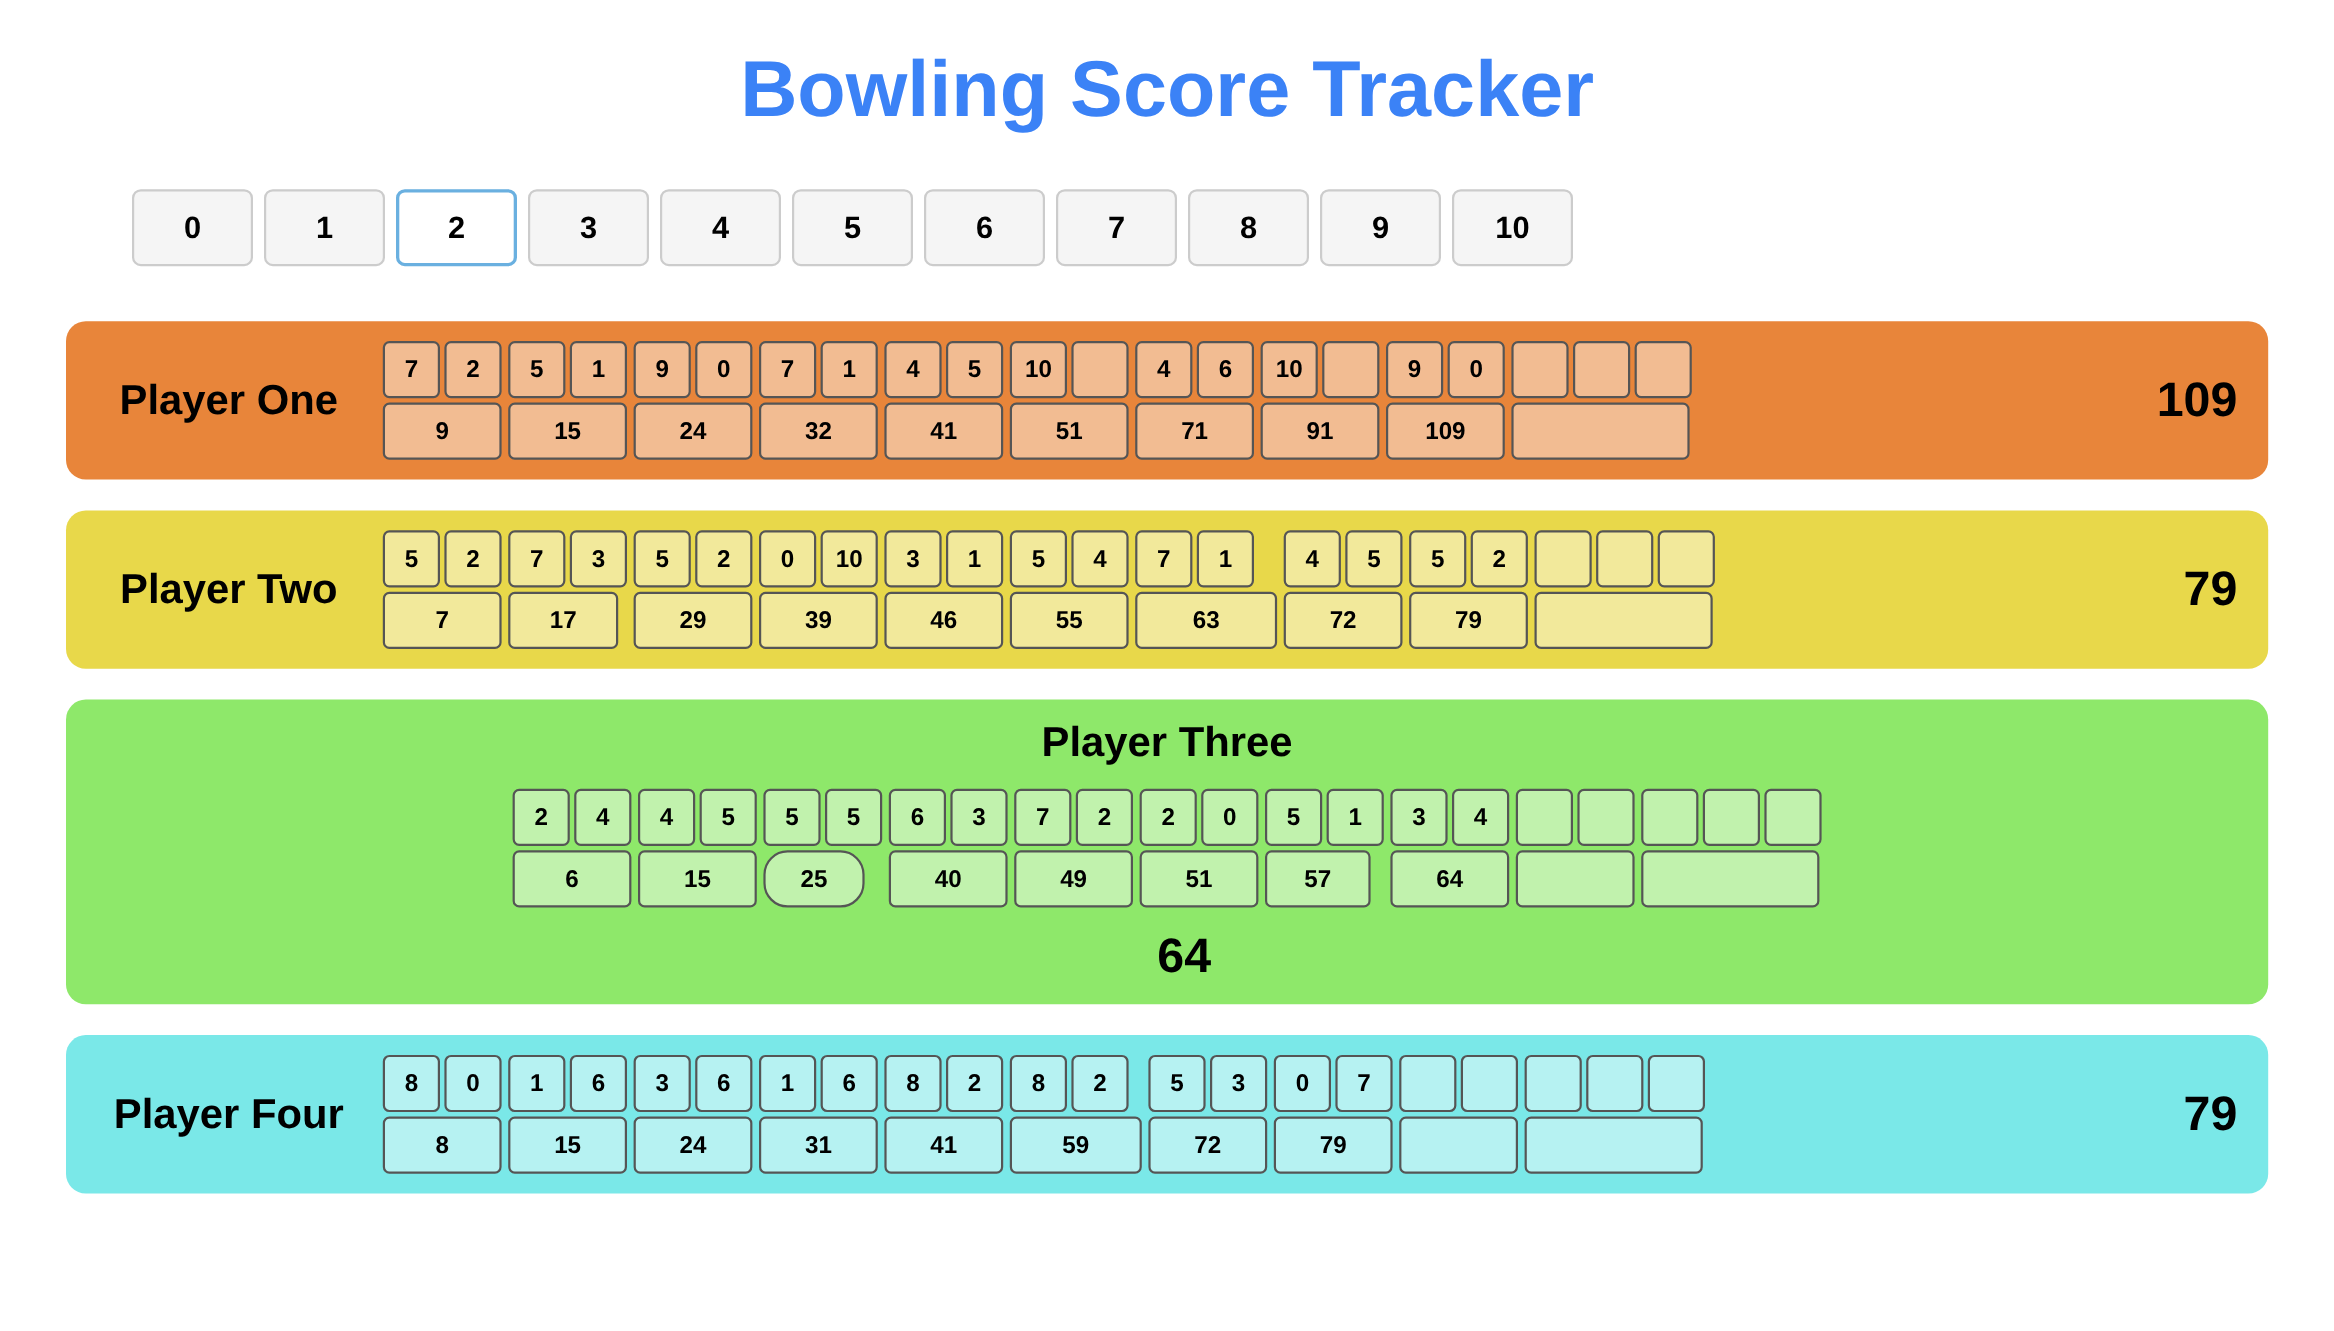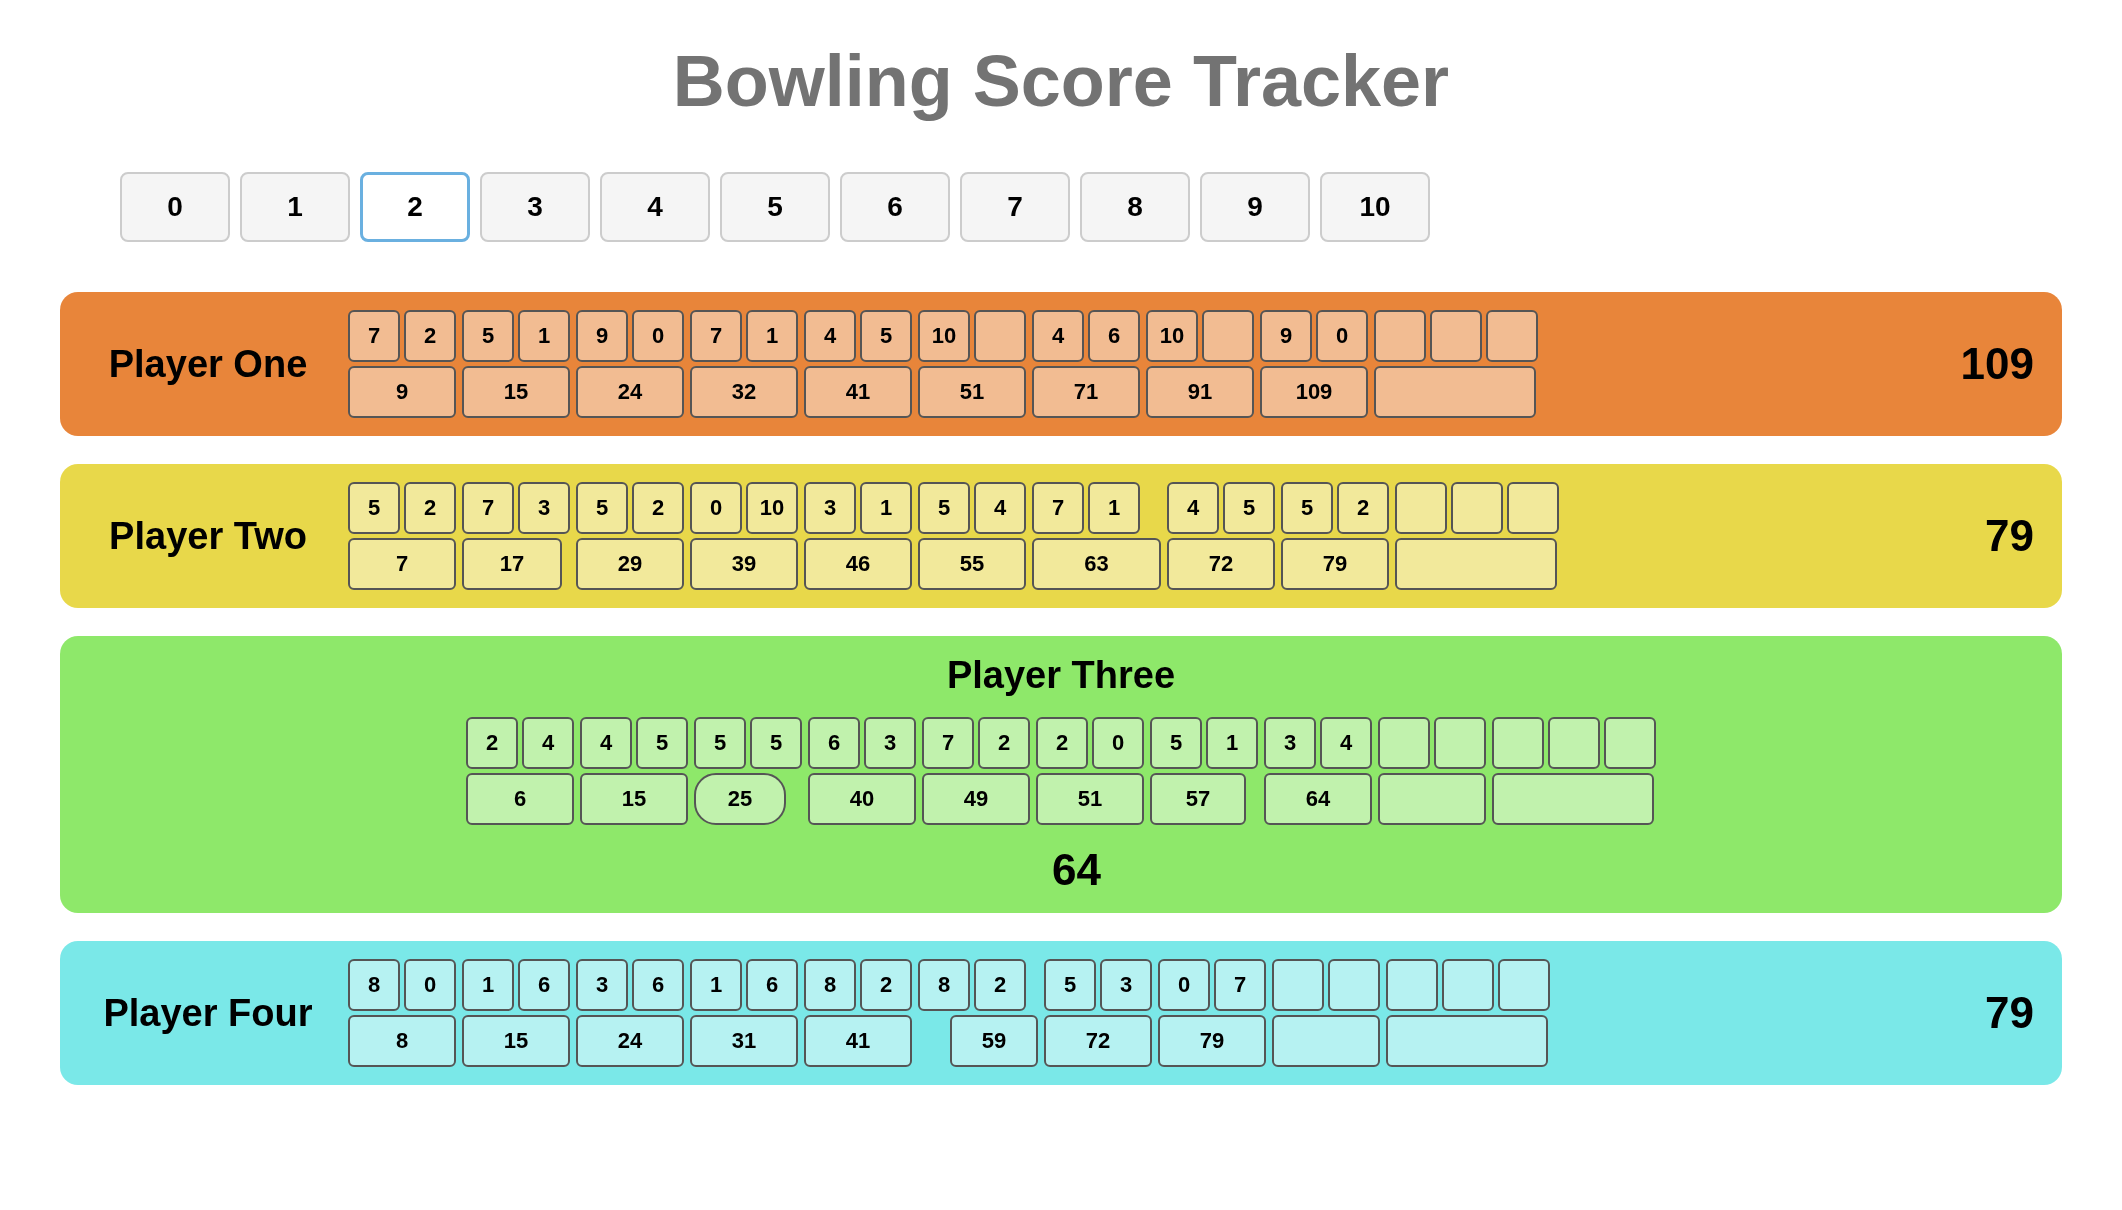--- a/index.html
+++ b/index.html
@@ -5,21 +5,21 @@
     * { box-sizing: border-box; margin: 0; padding: 0; }
     body {
       background: #fff;
       font-family: Arial, sans-serif;
       width: 2122px;
       min-height: 1210px;
       padding: 40px 60px;
     }
     h1 {
       text-align: center;
-      color: #737373;
+      color: #3b82f6;
       font-size: 72px;
       font-weight: 900;
       margin-bottom: 50px;
     }
     .pin-selector {
       display: flex;
       gap: 10px;
       margin-bottom: 50px;
       padding-left: 60px;
     }
@@ -394,21 +394,21 @@
             <div class="cell">8</div>
             <div class="cell">2</div>
           </div>
           <div class="cell-score" style="width: 108px;">41</div>
         </div>
         <div class="frame frame-normal">
           <div class="frame-top">
             <div class="cell">8</div>
             <div class="cell">2</div>
           </div>
-          <div class="cell-score" style="width: 88px; margin-left: 32px;">59</div>
+          <div class="cell-score" style="width: 120px;">59</div>
         </div>
         <div class="frame frame-normal">
           <div class="frame-top">
             <div class="cell">5</div>
             <div class="cell">3</div>
           </div>
           <div class="cell-score" style="width: 108px;">72</div>
         </div>
         <div class="frame frame-normal">
           <div class="frame-top">

